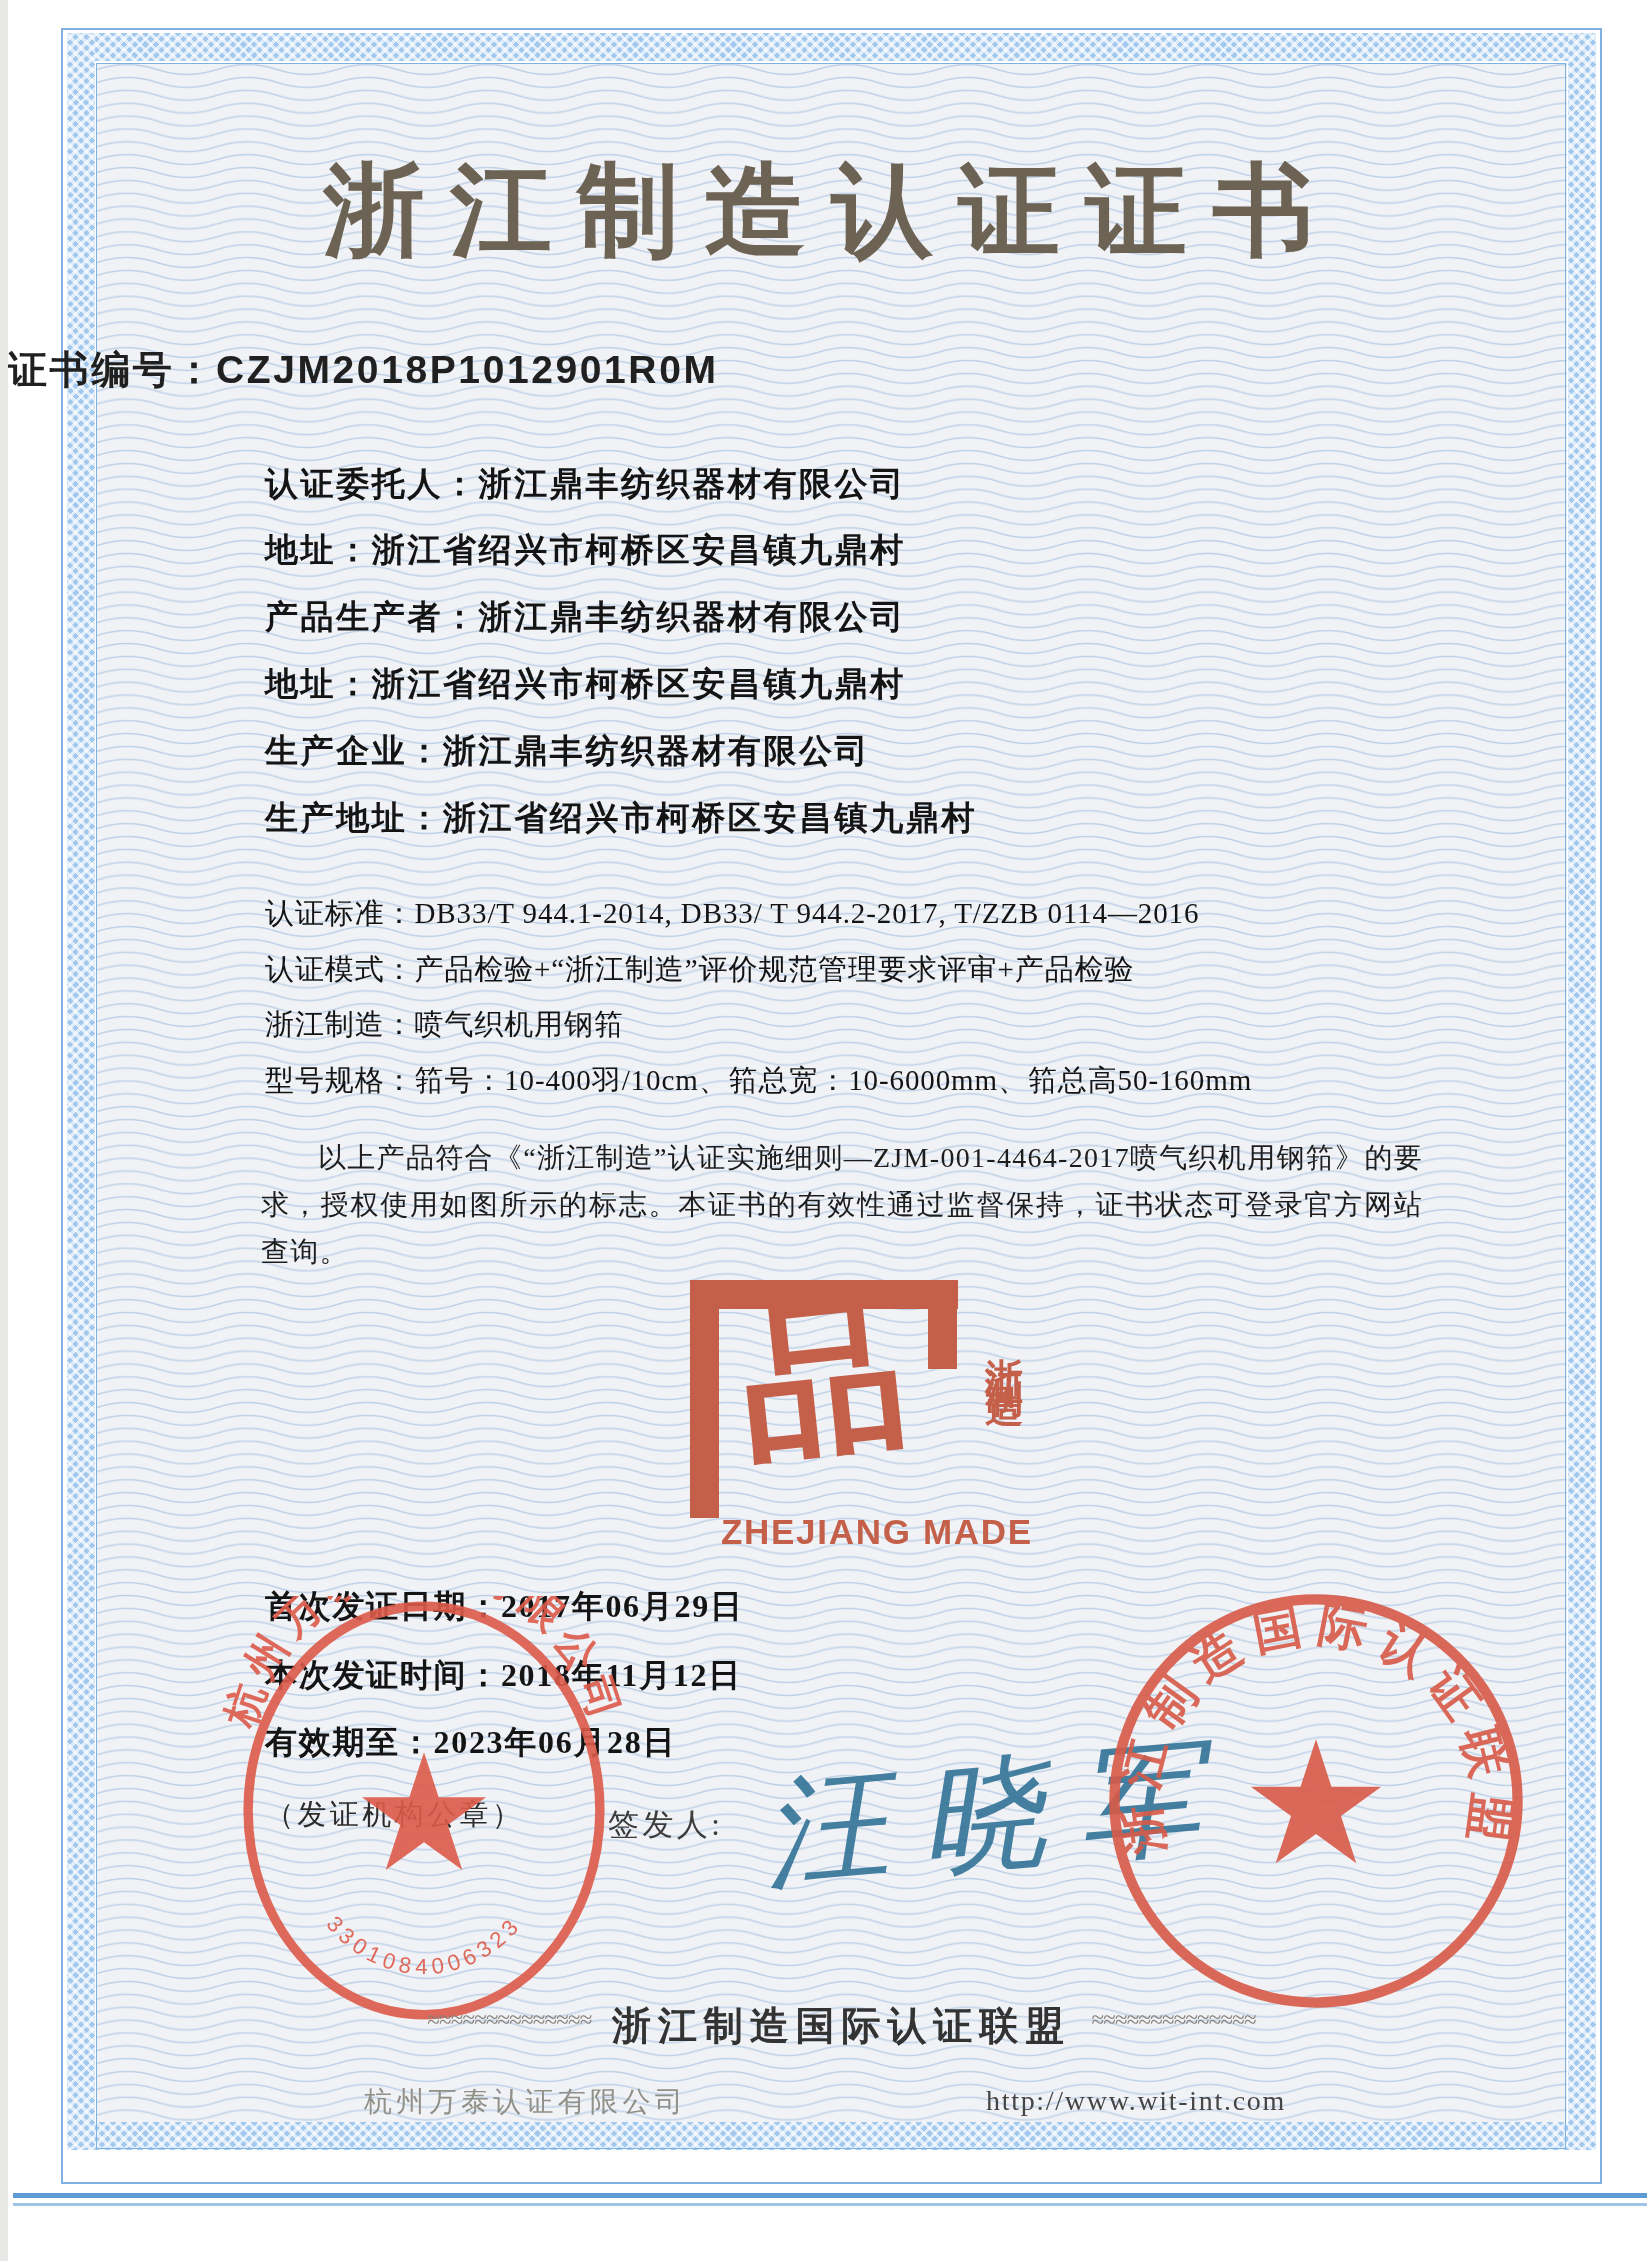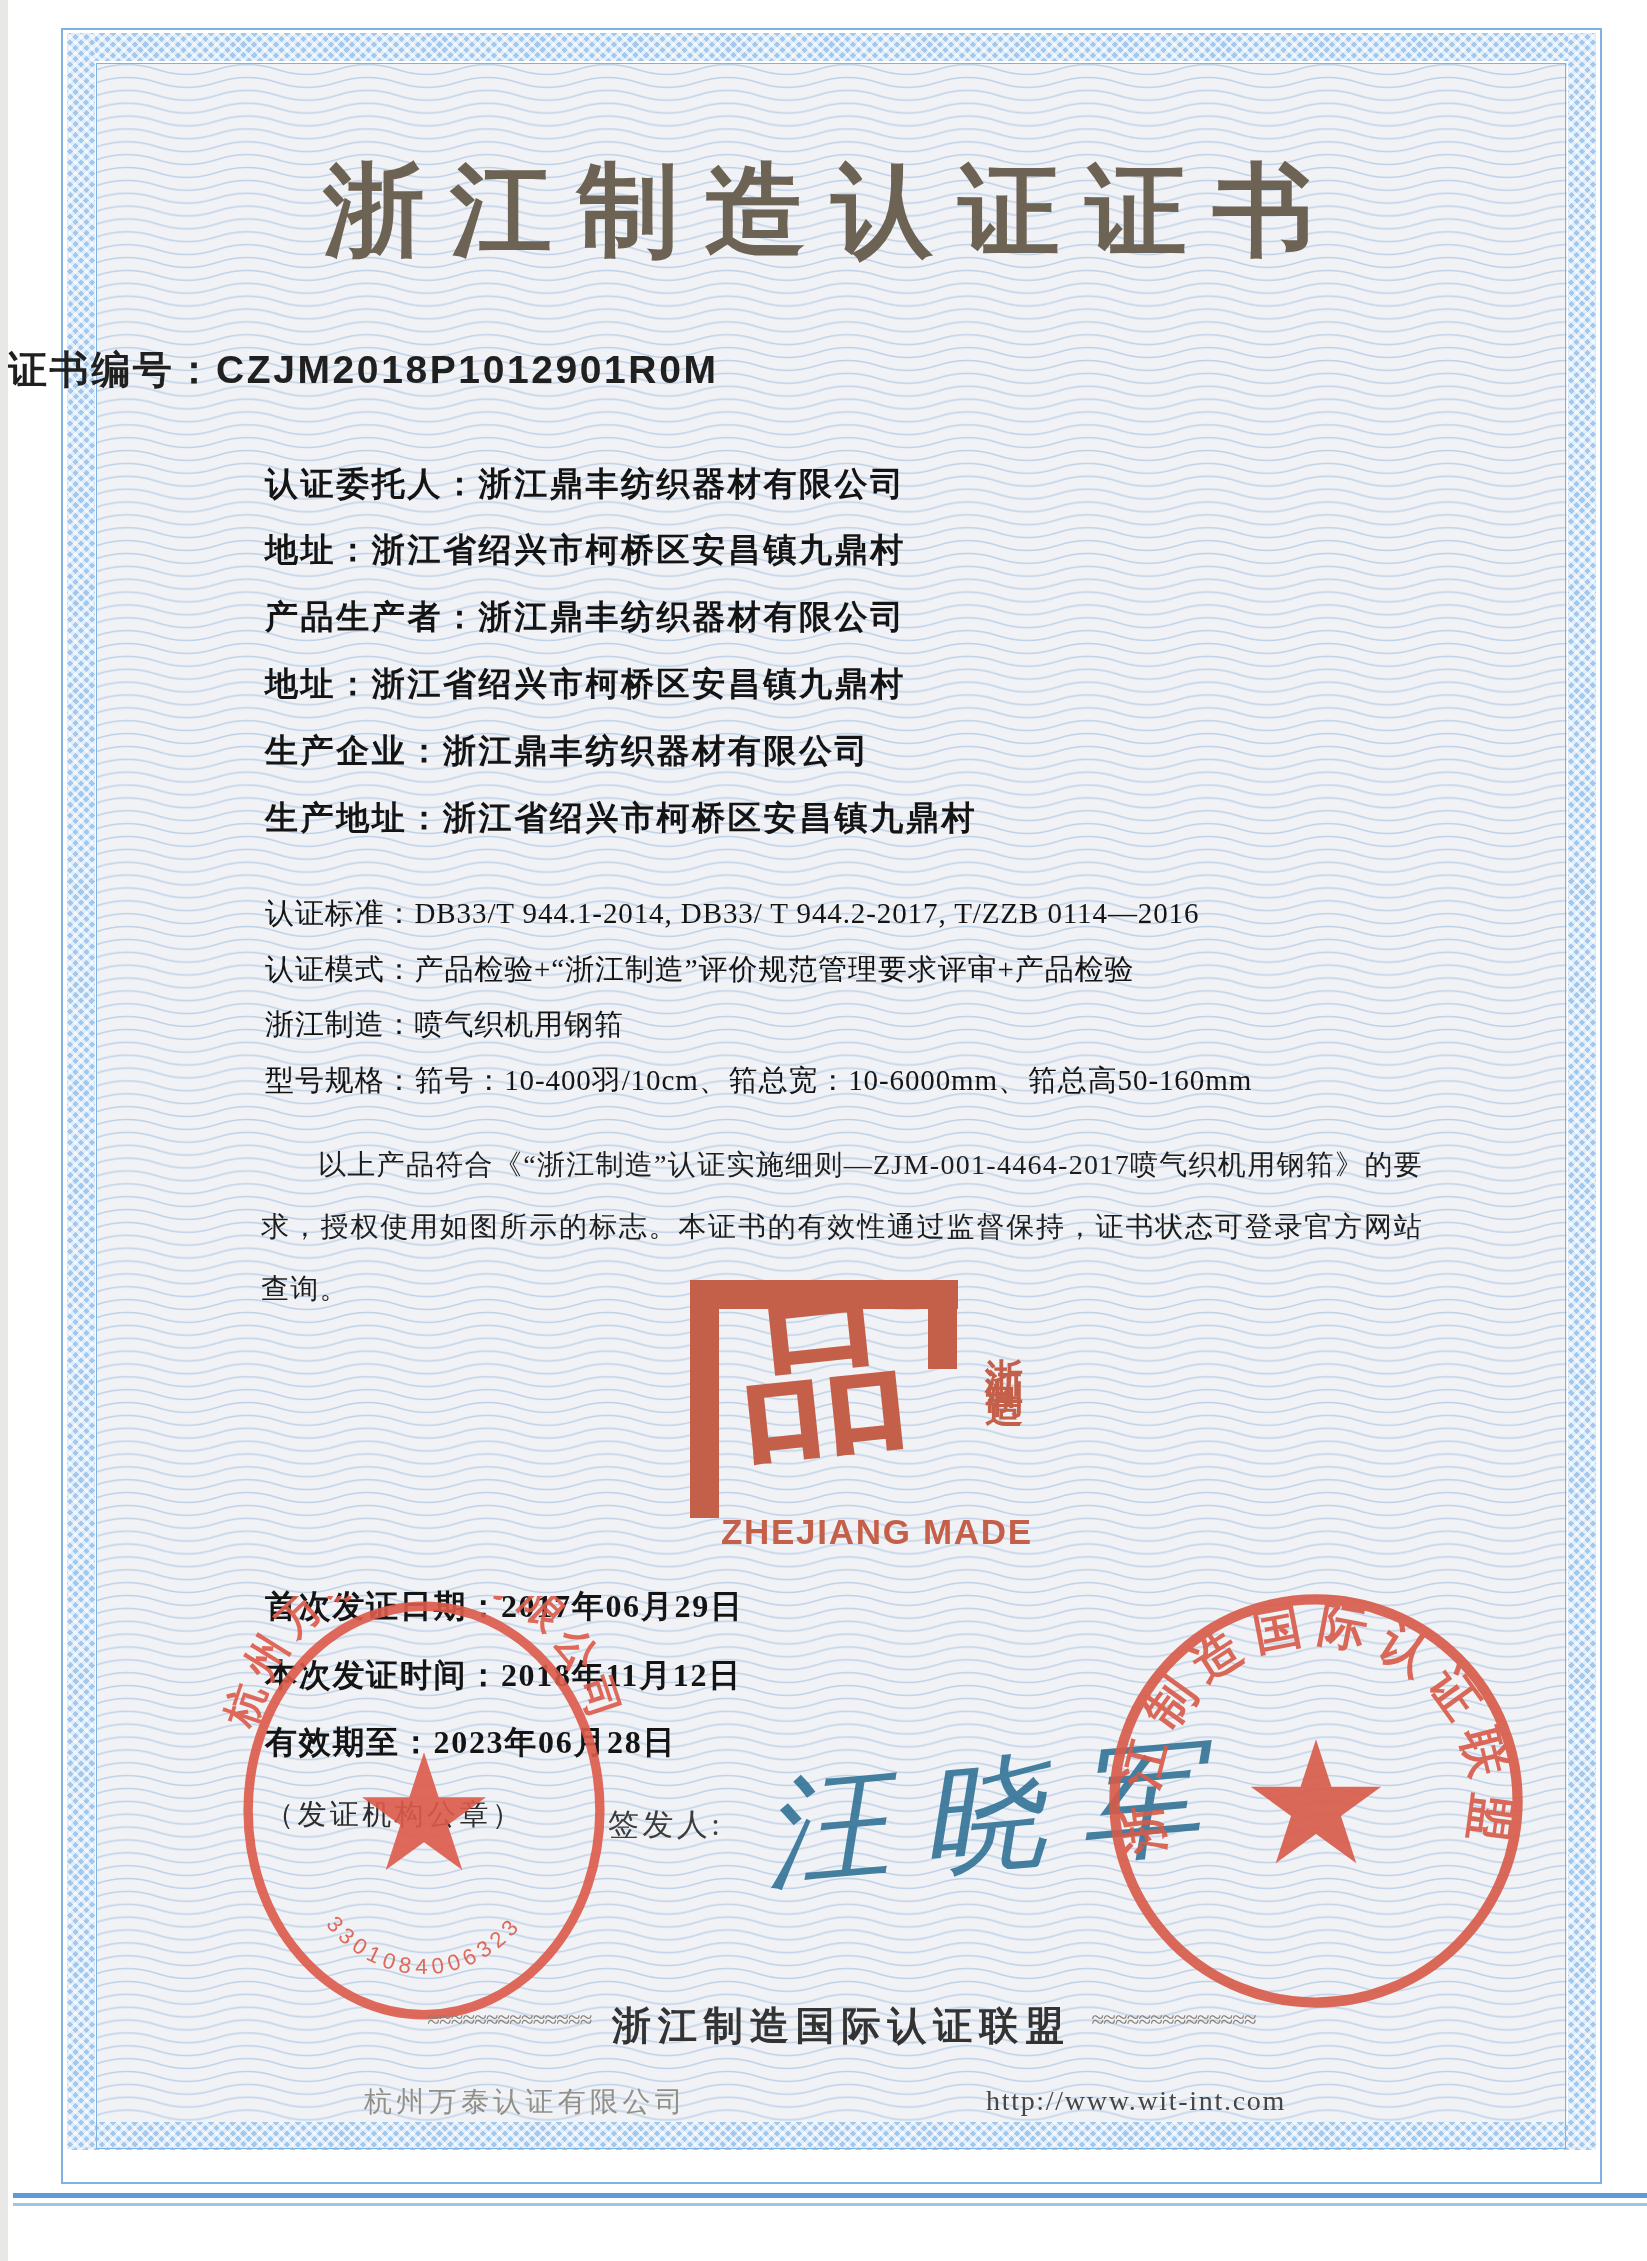--- a/index.html
+++ b/index.html
@@ -24,21 +24,21 @@
   .waves{position:absolute;left:89px;top:63px;z-index:0;}
   
   .content{position:absolute;inset:0;z-index:2;}
   .abs{position:absolute;}
   .title{left:0;right:0;top:144px;text-align:center;font-size:101px;font-weight:700;
       color:#6d6354;letter-spacing:26px;font-family:"DejaVu Serif",serif;}
   .certline{left:0;right:0;top:343px;text-align:left;font-size:39px;font-weight:700;
       color:#202020;letter-spacing:2.6px;font-family:"Liberation Sans",sans-serif;}
   .fieldrow{left:257px;font-size:33px;font-weight:700;color:#141414;letter-spacing:2.6px;white-space:nowrap;}
   .specrow{left:257px;font-size:29px;font-weight:400;color:#141414;letter-spacing:0.9px;white-space:nowrap;}
-  .statement{left:253px;width:1162px;top:1134px;font-size:28px;line-height:62px;color:#1d1d1d;
+  .statement{left:253px;width:1162px;top:1134px;font-size:28px;line-height:47px;color:#1d1d1d;
       text-indent:57px;text-align:justify;letter-spacing:1.3px;}
   
   .logo{left:682px;top:1280px;width:343px;height:287px;}
   .logo .bar{position:absolute;background:#c4604a;}
   .logo .bar-top{left:0;top:0;width:268px;height:29px;}
   .logo .bar-stub{left:238px;top:29px;width:29px;height:60px;}
   .logo .bar-left{left:0;top:0;width:29px;height:238px;}
   .logo .glyph{position:absolute;left:50px;top:15.4px;font-size:165px;line-height:1;
       color:#c4604a;font-weight:700;transform:rotate(-6deg);font-family:"DejaVu Serif",serif;}
   .logo .side{position:absolute;left:288px;top:48px;writing-mode:vertical-rl;font-size:38px;

